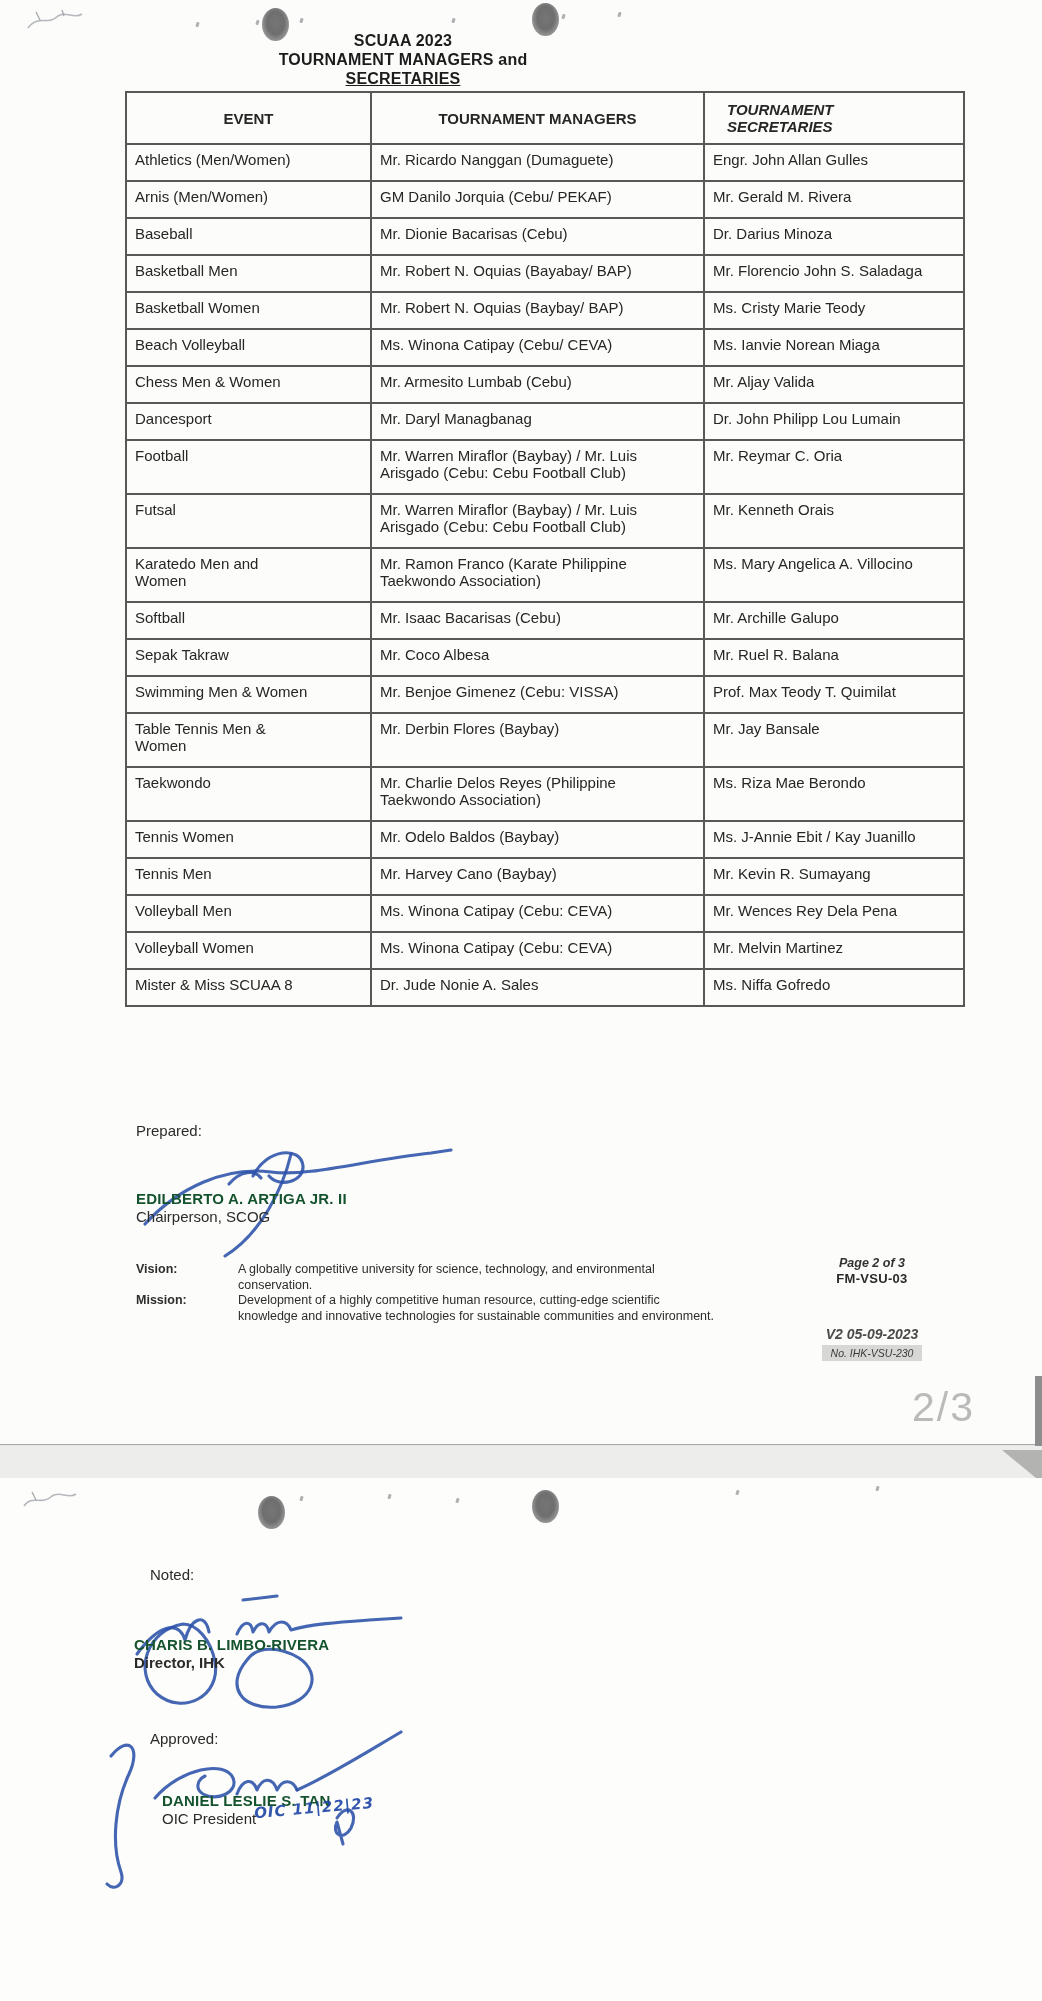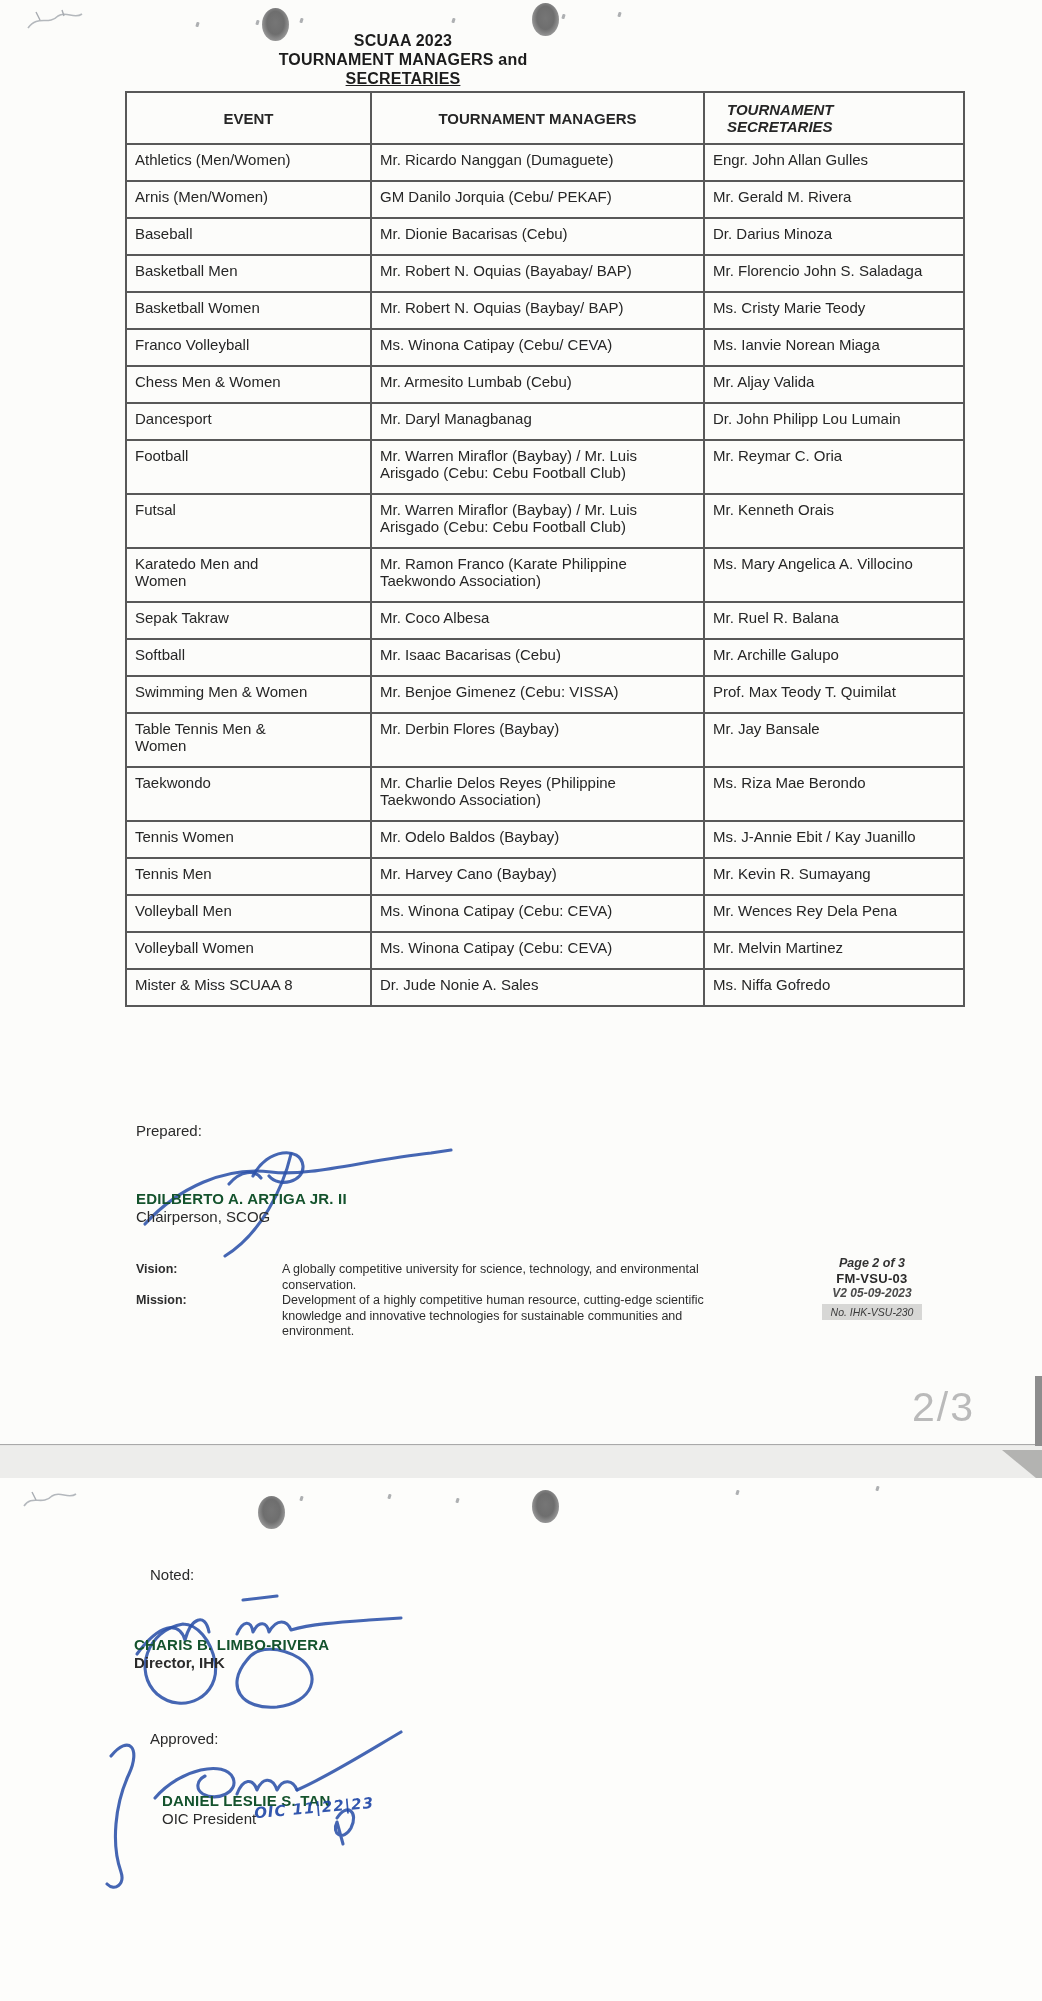--- a/index.html
+++ b/index.html
@@ -35,28 +35,28 @@
   .roster td.c-manager { padding-right:65px; }
   .col-event { width:245px; } .col-manager { width:333px; } .col-secretary { width:260px; }
 
   .lbl { position:absolute; font-size:15px; color:#2b2b2b; }
   .sig-name { position:absolute; font-size:15px; font-weight:bold; color:#14532d; letter-spacing:.2px; }
   .sig-title { position:absolute; font-size:15px; color:#2b2b2b; }
   .ink { position:absolute; }
   .ink path { fill:none; stroke:#2b51a8; stroke-width:3.1; stroke-linecap:round; stroke-linejoin:round; opacity:.88; }
 
   .vm-block { position:absolute; left:136px; top:1262px; width:580px; font-size:12.5px; line-height:15.5px; color:#2d2d2d; }
-  .vm-row { display:flex;gap:44px; }
+  .vm-row { display:flex; }
   .vm-label { width:102px; font-weight:bold; flex:0 0 102px; }
   .vm-text { width:478px; }
 
   .form-box { position:absolute; left:790px; top:1256px; width:164px; text-align:center; color:#333; }
   .form-page-ref { font-style:italic; font-weight:bold; font-size:12.5px; line-height:15px; }
   .form-code { font-weight:bold; font-size:13px; line-height:16px; letter-spacing:.3px; color:#2a2a2a; }
-  .form-version { font-weight:bold; font-style:italic; font-size:12px; line-height:13px; color:#4a4a4a; }
+  .form-version { font-weight:bold; font-style:italic; font-size:14px; line-height:13px; color:#4a4a4a;margin-top:41px; }
   .form-docno { display:inline-block; margin-top:4px; padding:2px 9px; background:#d7d7d5;
     font-size:10.5px; font-style:italic; color:#3b3b3b; }
 
   .page-indicator { position:absolute; left:912px; top:1384px; font-size:41px; color:#bababa; letter-spacing:2px; }
   .scroll-thumb { position:absolute; right:0; top:1376px; width:7px; height:70px; background:#8d8d8d; }
   .fold-corner { position:absolute; left:1002px; top:1450px; width:40px; height:33px;
     background:#b3b3b1; clip-path:polygon(0 0,100% 0,100% 100%); }
 
   .hand-date { position:absolute; left:254px; top:1797px; font-family:"DejaVu Sans", sans-serif;
     font-style:italic; font-weight:bold; font-size:15px; color:#1d44a6; transform:rotate(-5deg); letter-spacing:1px; opacity:.9; }
@@ -121,21 +121,21 @@
           <td class="c-event">Basketball Men</td>
           <td class="c-manager">Mr. Robert N. Oquias (Bayabay/ BAP)</td>
           <td class="c-secretary">Mr. Florencio John S. Saladaga</td>
         </tr>
         <tr>
           <td class="c-event">Basketball Women</td>
           <td class="c-manager">Mr. Robert N. Oquias (Baybay/ BAP)</td>
           <td class="c-secretary">Ms. Cristy Marie Teody</td>
         </tr>
         <tr>
-          <td class="c-event">Franco Volleyball</td>
+          <td class="c-event">Beach Volleyball</td>
           <td class="c-manager">Ms. Winona Catipay (Cebu/ CEVA)</td>
           <td class="c-secretary">Ms. Ianvie Norean Miaga</td>
         </tr>
         <tr>
           <td class="c-event">Chess Men &amp; Women</td>
           <td class="c-manager">Mr. Armesito Lumbab (Cebu)</td>
           <td class="c-secretary">Mr. Aljay Valida</td>
         </tr>
         <tr>
           <td class="c-event">Dancesport</td>
@@ -151,28 +151,28 @@
           <td class="c-event">Futsal</td>
           <td class="c-manager">Mr. Warren Miraflor (Baybay) / Mr. Luis Arisgado (Cebu: Cebu Football Club)</td>
           <td class="c-secretary">Mr. Kenneth Orais</td>
         </tr>
         <tr>
           <td class="c-event">Karatedo Men and Women</td>
           <td class="c-manager">Mr. Ramon Franco (Karate Philippine Taekwondo Association)</td>
           <td class="c-secretary">Ms. Mary Angelica A. Villocino</td>
         </tr>
         <tr>
+          <td class="c-event">Softball</td>
+          <td class="c-manager">Mr. Isaac Bacarisas (Cebu)</td>
+          <td class="c-secretary">Mr. Archille Galupo</td>
+        </tr>
+        <tr>
           <td class="c-event">Sepak Takraw</td>
           <td class="c-manager">Mr. Coco Albesa</td>
           <td class="c-secretary">Mr. Ruel R. Balana</td>
-        </tr>
-        <tr>
-          <td class="c-event">Softball</td>
-          <td class="c-manager">Mr. Isaac Bacarisas (Cebu)</td>
-          <td class="c-secretary">Mr. Archille Galupo</td>
         </tr>
         <tr>
           <td class="c-event">Swimming Men &amp; Women</td>
           <td class="c-manager">Mr. Benjoe Gimenez (Cebu: VISSA)</td>
           <td class="c-secretary">Prof. Max Teody T. Quimilat</td>
         </tr>
         <tr>
           <td class="c-event">Table Tennis Men &amp; Women</td>
           <td class="c-manager">Mr. Derbin Flores (Baybay)</td>
           <td class="c-secretary">Mr. Jay Bansale</td>

